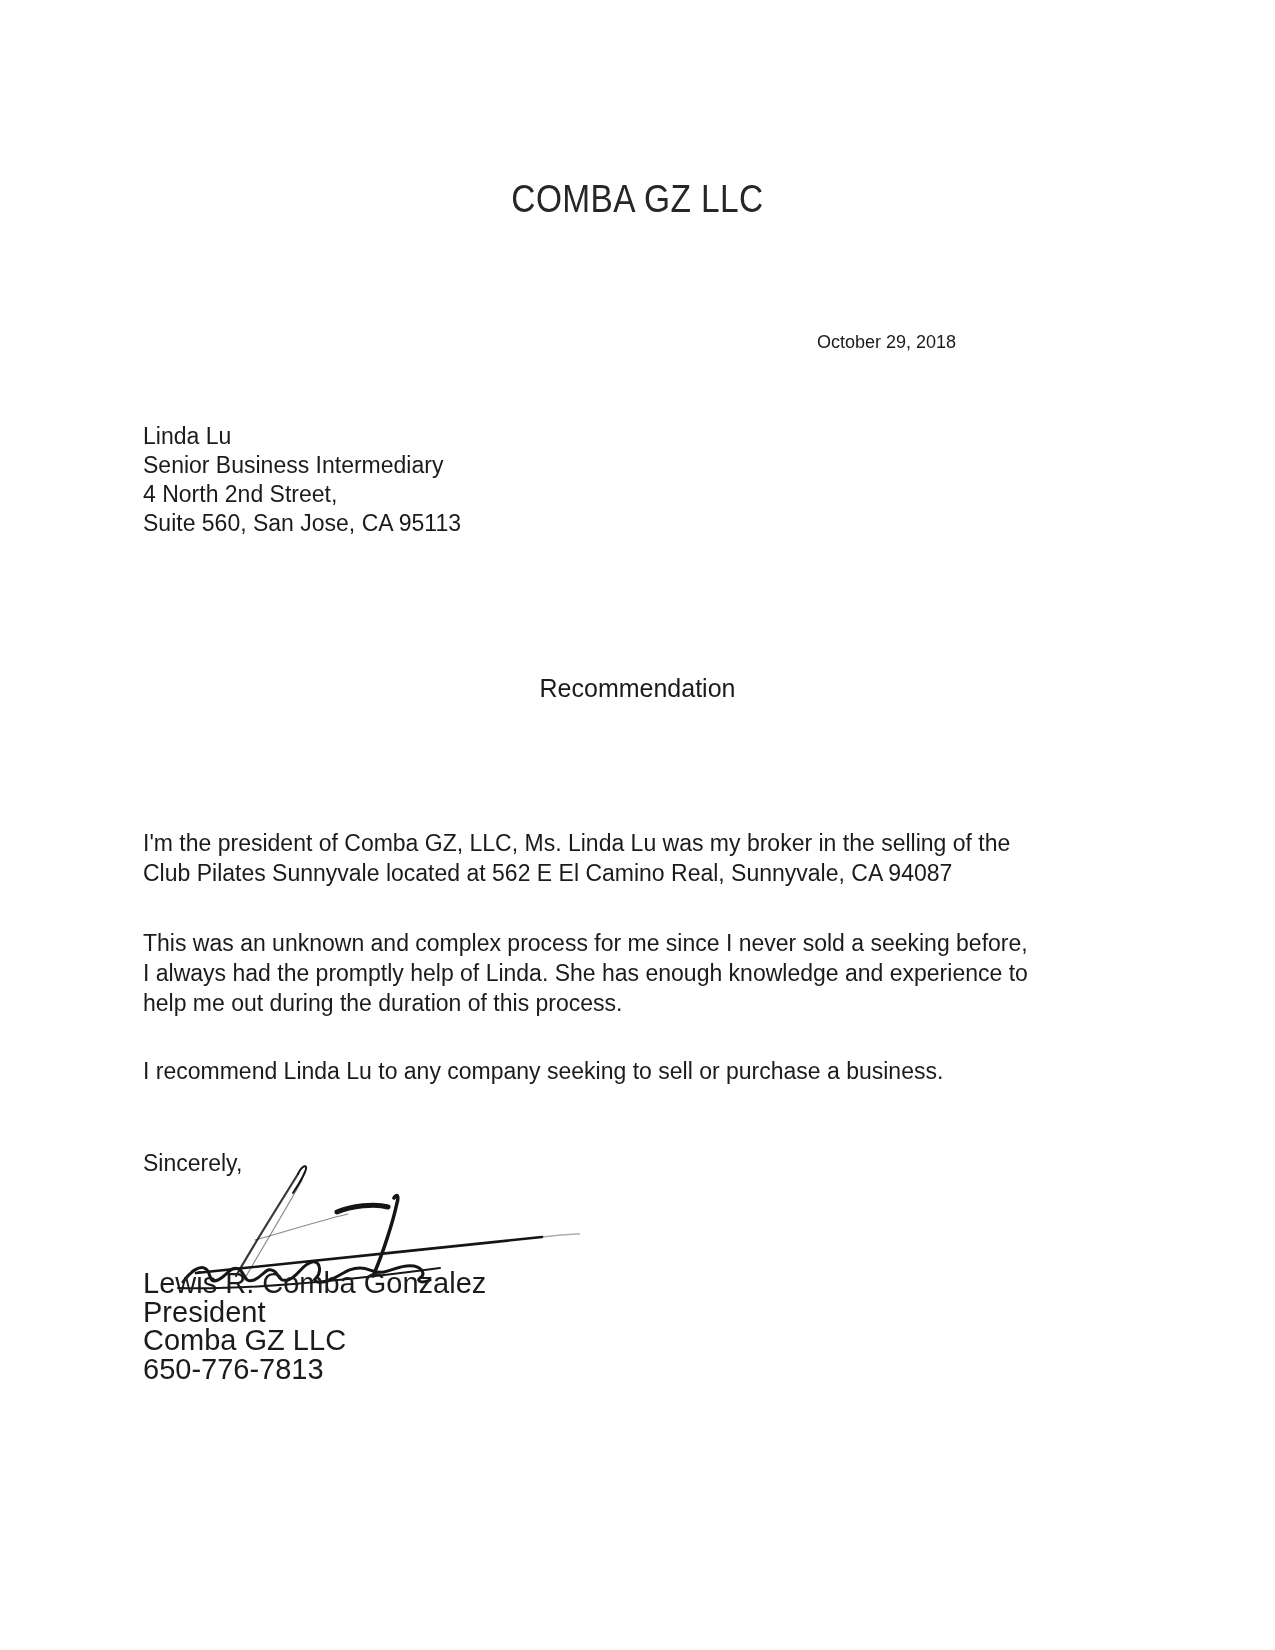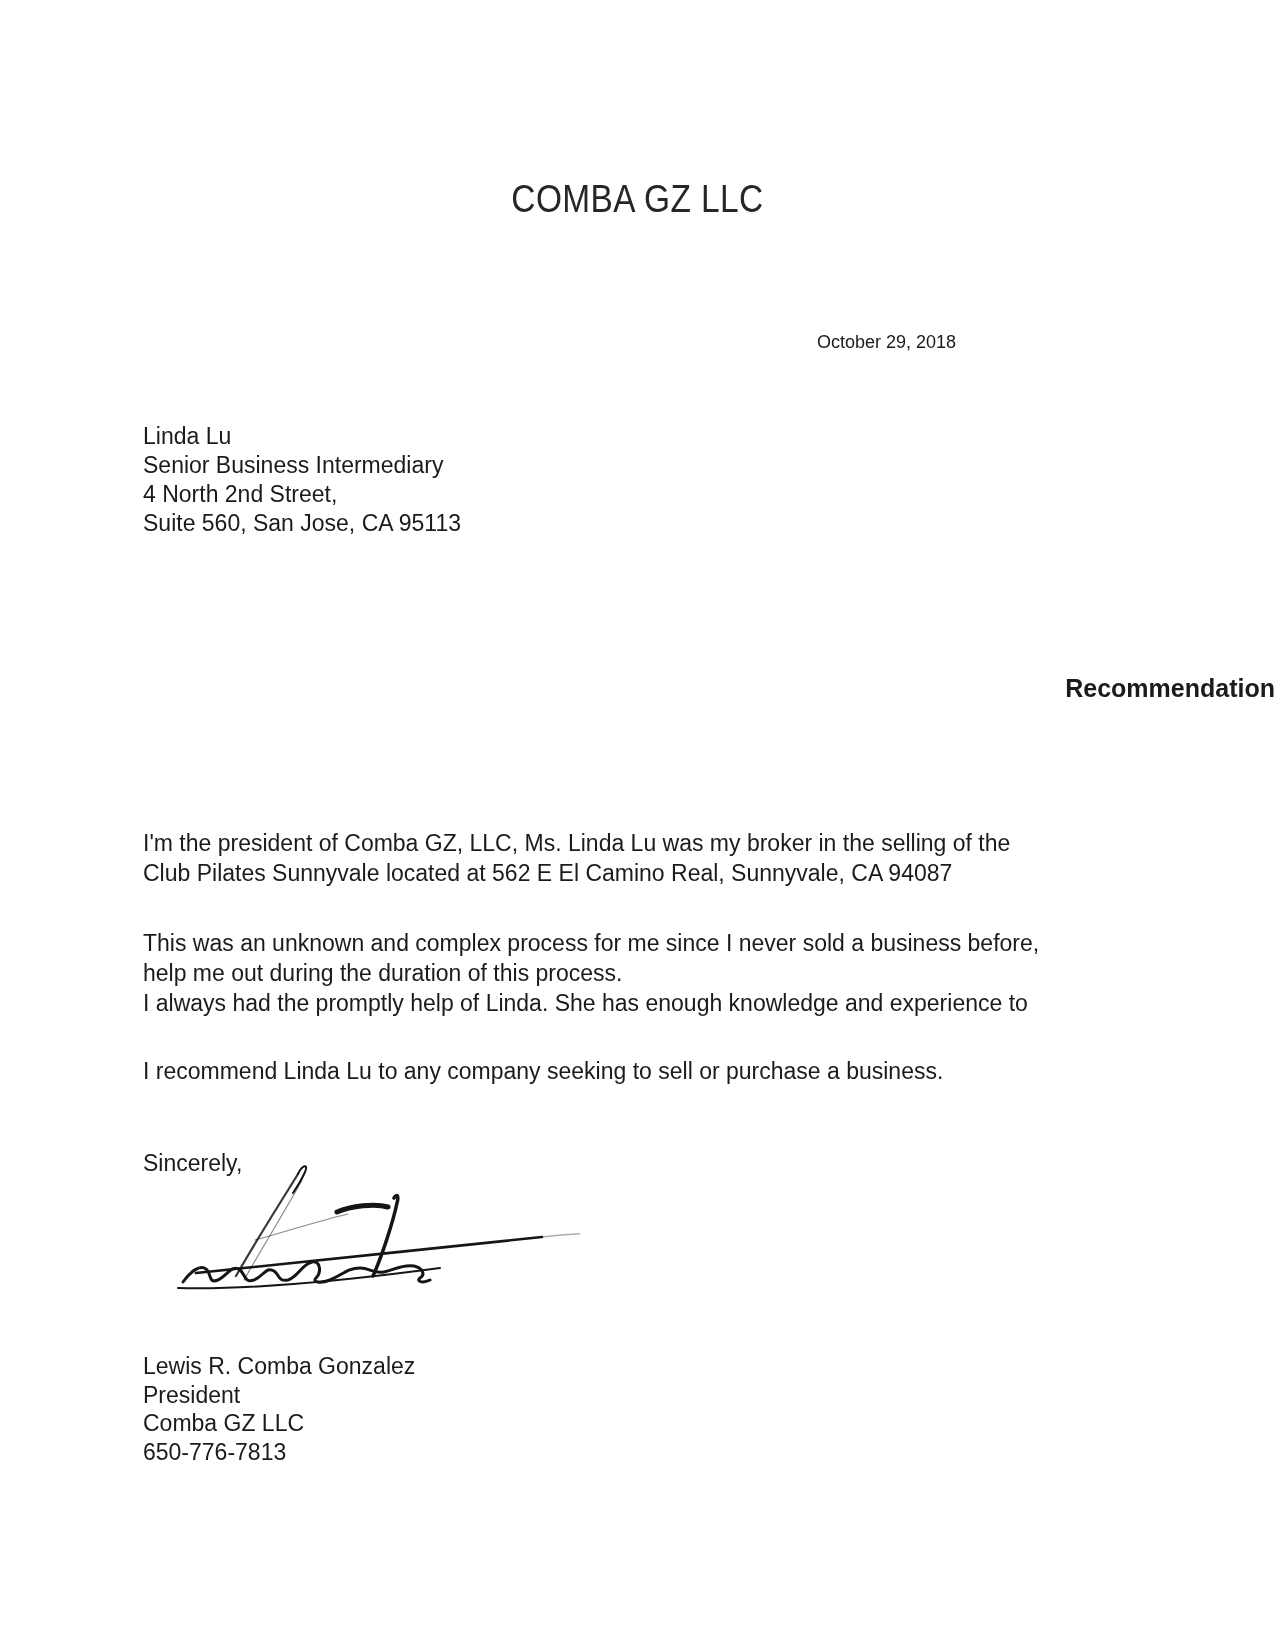--- a/index.html
+++ b/index.html
@@ -41,23 +41,23 @@
     top: 396px;
     left: 143px;
     font-size: 23px;
     line-height: 29px;
   }
   .subject-heading {
     position: absolute;
     top: 648px;
     left: 0;
     width: 100%;
-    text-align: right;
+    text-align: center;
     font-size: 25px;
-    font-weight: bold;
+    font-weight: normal;
   }
   .body-para {
     position: absolute;
     left: 143px;
     width: 1000px;
     font-size: 23px;
     line-height: 30px;
   }
   .para-1 { top: 802px; }
   .para-2 { top: 902px; }
@@ -71,23 +71,23 @@
   .signature-wrap {
     position: absolute;
     top: 1118px;
     left: 170px;
     width: 410px;
     height: 150px;
   }
   .signature-wrap svg { display: block; width: 100%; height: 100%; }
   .signer-block {
     position: absolute;
-    top: 1326px;
+    top: 1243px;
     left: 143px;
-    font-size: 23px;
+    font-size: 29px;
     line-height: 28.5px;
   }
 </style>
 </head>
 <body>
 
 <div class="page">
 
   <div class="company-header">COMBA GZ LLC</div>
 
@@ -101,23 +101,23 @@
   </div>
 
   <div class="subject-heading">Recommendation</div>
 
   <div class="body-para para-1">
     <div>I'm the president of Comba GZ, LLC, Ms. Linda Lu was my broker in the selling of the</div>
     <div>Club Pilates Sunnyvale located at 562 E El Camino Real, Sunnyvale, CA 94087</div>
   </div>
 
   <div class="body-para para-2">
-    <div>This was an unknown and complex process for me since I never sold a business before,</div>
+    <div>This was an unknown and complex process for me since I never sold a seeking before,</div>
+    <div>I always had the promptly help of Linda. She has enough knowledge and experience to</div>
     <div>help me out during the duration of this process.</div>
-    <div>I always had the promptly help of Linda. She has enough knowledge and experience to</div>
   </div>
 
   <div class="body-para para-3">
     <div>I recommend Linda Lu to any company seeking to sell or purchase a business.</div>
   </div>
 
   <div class="closing-line">Sincerely,</div>
 
   <div class="signature-wrap">
     <svg viewBox="0 0 410 150" xmlns="http://www.w3.org/2000/svg" fill="none" stroke="#151515" stroke-linecap="round">

